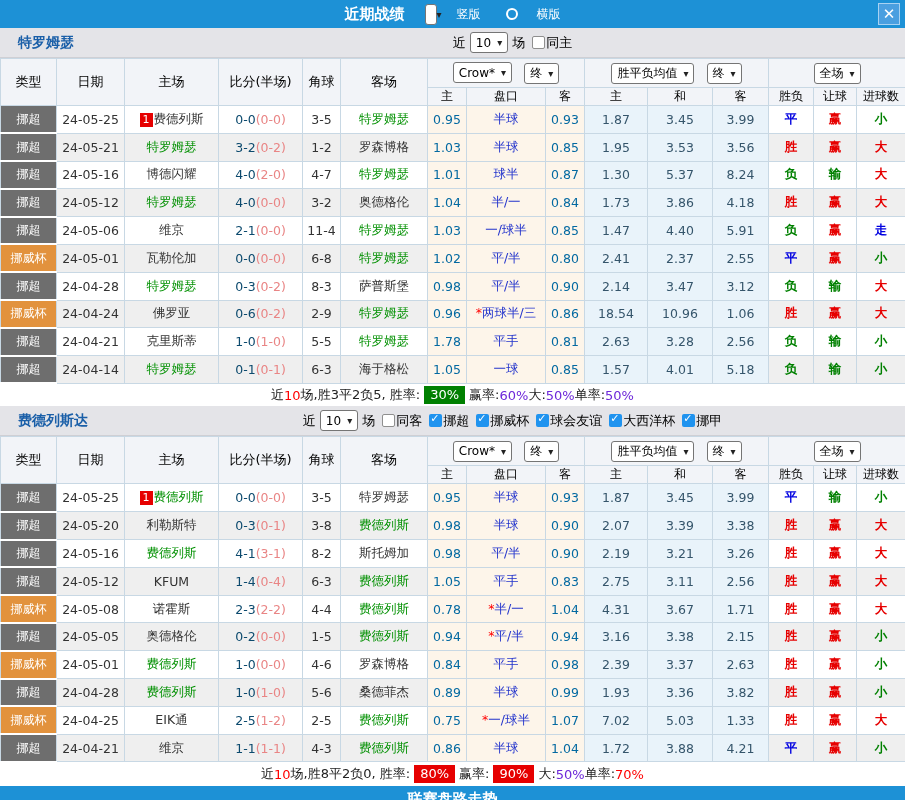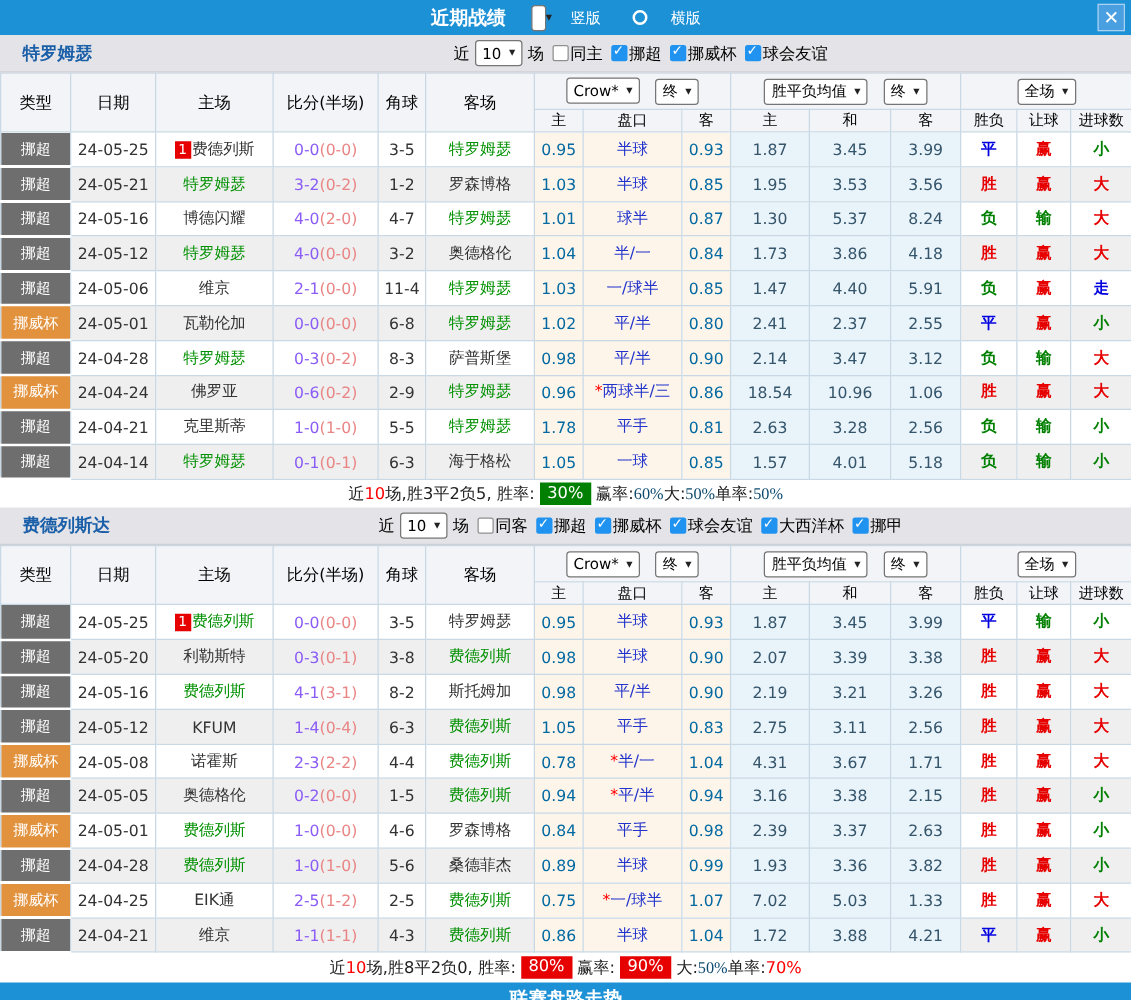--- a/index.html
+++ b/index.html
@@ -33,40 +33,40 @@
   tr.hdr-b{height:18px;}
   tr.hdr-b th{font-size:12px;}
   tbody tr{height:27.8px;font-size:12.5px;}
   td.lg{color:#fff;font-size:12px;border-bottom:2px solid #fff;border-top:none;}
   .lg-gray{background:#6e6e6e;}
   .lg-orange{background:#e2923d;}
   td.date{color:#333;}
   .tname{color:#333;cursor:pointer;}
   .tname.hl{color:#009000;}
   .badge1{background:#e60000;color:#fff;font-size:11px;line-height:14px;padding:0 3px;display:inline-block;margin-right:1px;}
-  .ft{color:#8b5cf6;}
+  .ft{color:#0c4a6e;}
   .ht{color:#e98585;}
   td.corner{color:#333;}
   td.cream{background:#fdf5ea;color:#0369a1;}
   td.hcap{color:#2233cc;margin-top:48px;}
   .star{color:#f00;}
   td.euro{background:#e9f3fa;color:#35556b;}
   td.res{font-weight:bold;}
   .c-red{color:#e60000;}
   .c-blue{color:#0000e0;}
   .c-green{color:#008000;}
   tbody tr:nth-child(even) .zeb{background:#efefef;}
 
   
   .summary{height:22px;display:flex;align-items:center;justify-content:center;font-size:13px;color:#222;}
   .summary .badge{color:#fff;padding:0 6px;margin:0 4px;line-height:18px;}
   .badge-green{background:#008000;}
   .badge-red{background:#e60000;}
   .t-red{color:#f00;}
-  .t-blue{color:#0c4a6e;font-family:Liberation Serif, serif;}
+  .t-blue{color:#6d28d9;}
   .sum2{height:23px;}
 
   
   .bottombar{height:17px;background:#1d91d6;color:#fff;text-align:center;font-weight:bold;font-size:15px;line-height:16px;padding-top:5px;box-sizing:content-box;overflow:hidden;cursor:pointer;}
 </style>
 </head>
 <body>
 
 <div class="app">
 
@@ -82,21 +82,20 @@
   <div class="sec-head">
     <span class="team-name">特罗姆瑟</span>
     <span class="filters">
       <span>近</span>
       <span class="sel">
           <span>10</span>
         </span>
       <span>场</span>
       <span class="cb off"></span>
       <span>同主</span>
-      <span class="league-group"><span class="cb on"></span><span>挪超</span><span class="cb on"></span><span>挪威杯</span><span class="cb on"></span><span>球会友谊</span></span>
     </span>
   </div>
 
   <table>
     <colgroup>
       <col style="width:56px">
         <col style="width:68px">
         <col style="width:94px">
         <col style="width:84px">
       <col style="width:38px">

